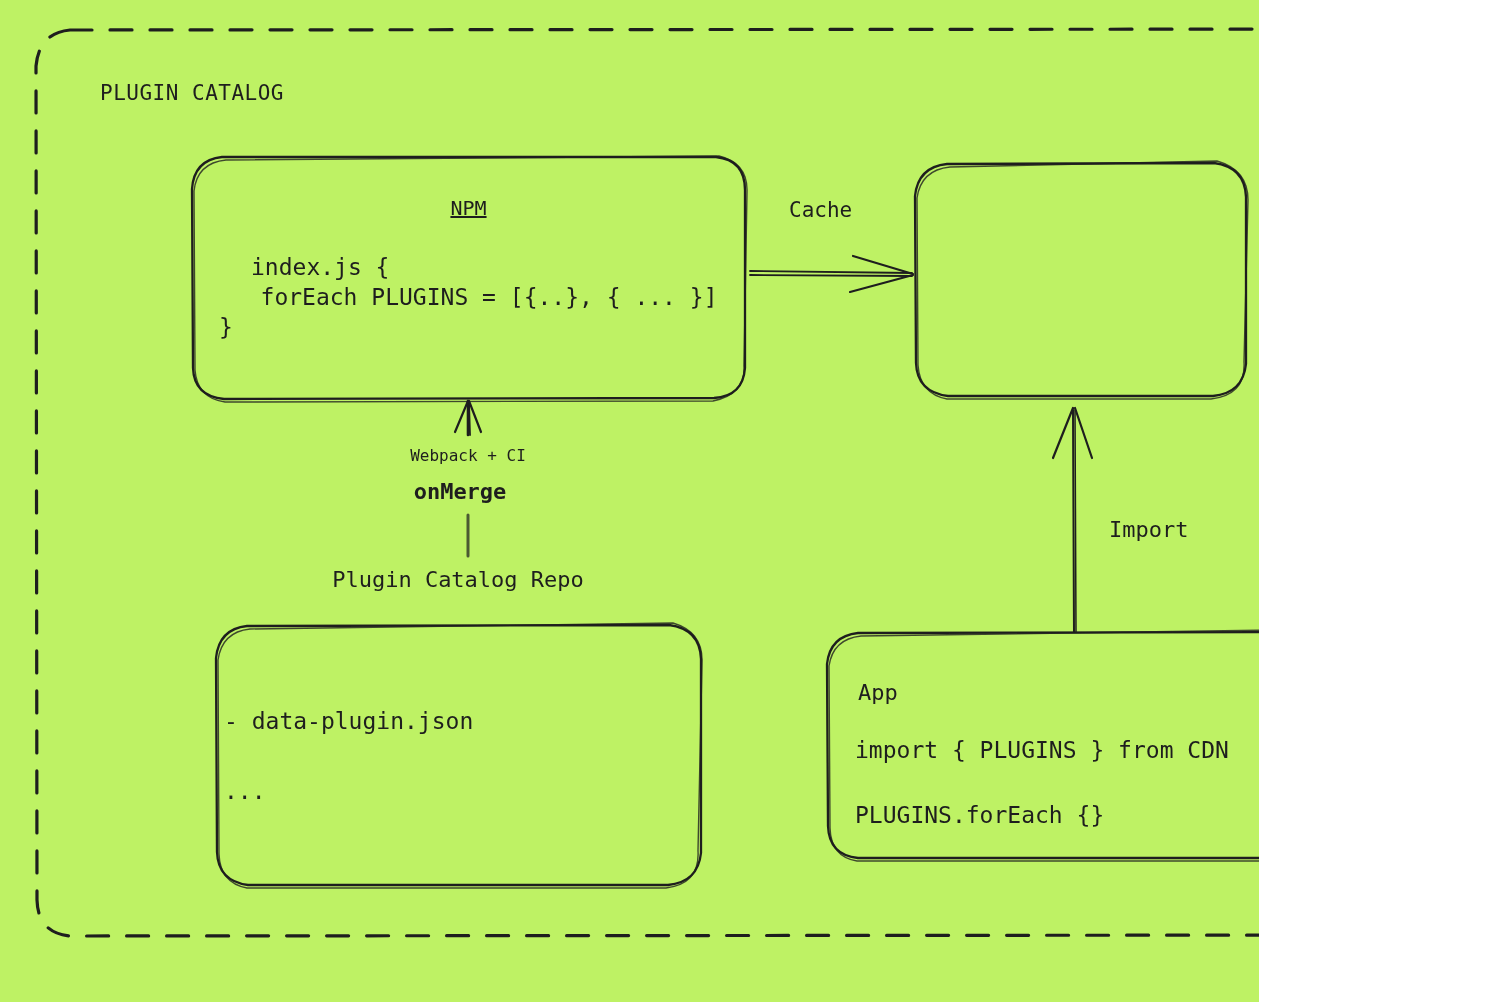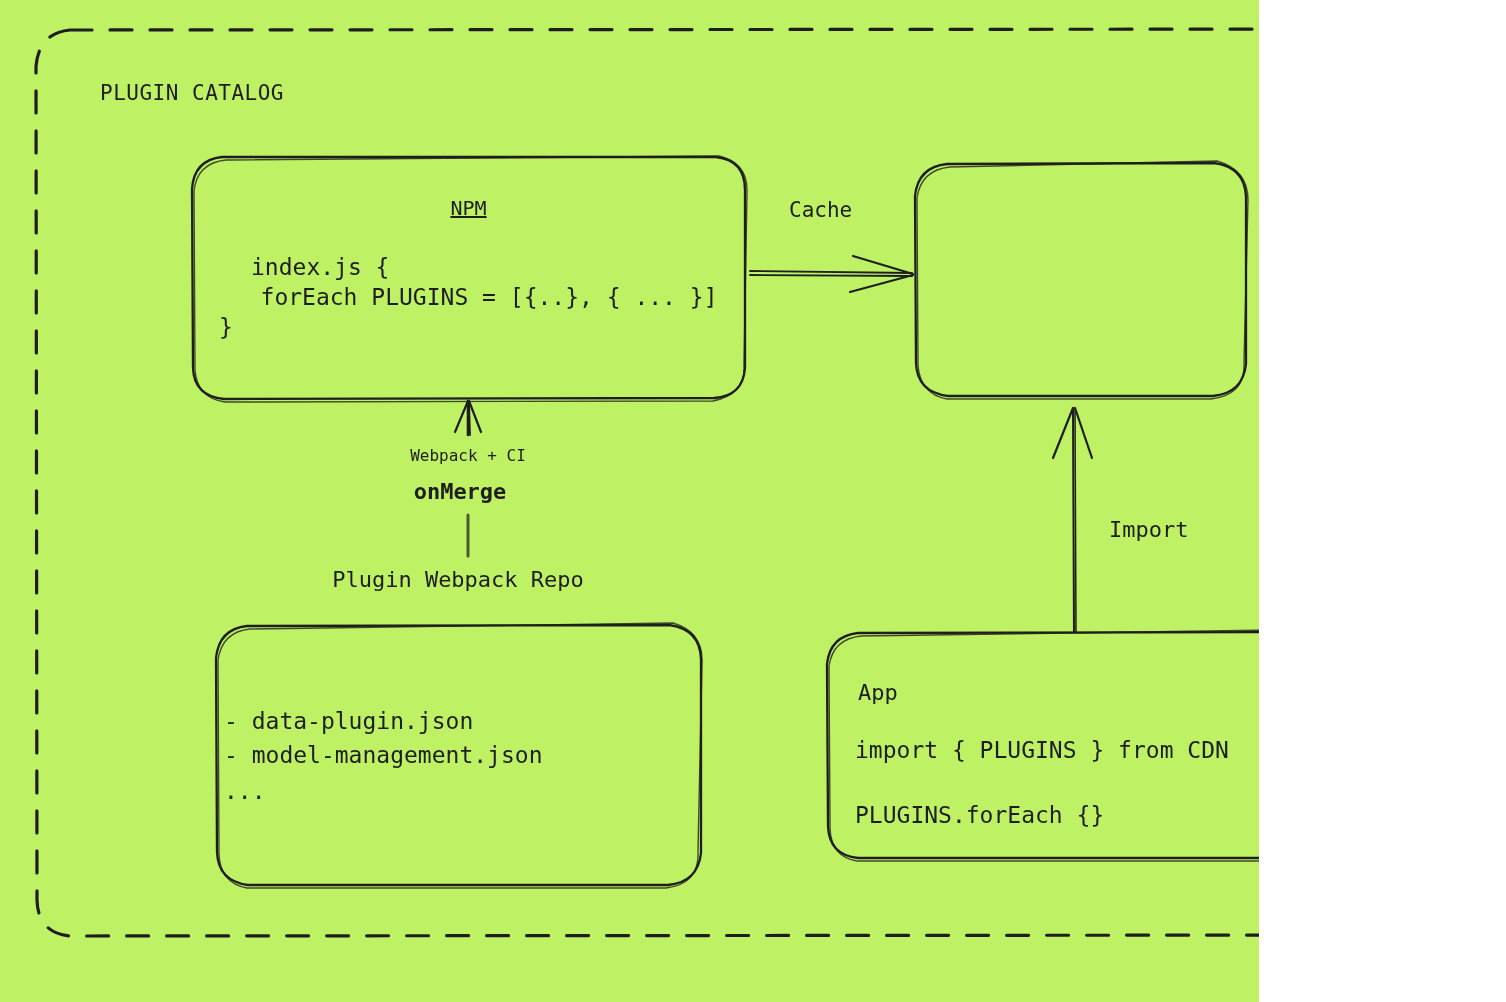--- a/index.html
+++ b/index.html
@@ -163,23 +163,22 @@
   <div class="lbl code-line" id="npm-code-0">index.js {</div>
   <div class="lbl code-line" id="npm-code-1">   forEach PLUGINS = [{..}, { ... }]</div>
   <div class="lbl code-line" id="npm-code-2">}</div>
 
 
   <div class="lbl" id="cache-label">Cache</div>
 
   <div class="lbl" id="webpack-line-0">Webpack + CI</div>
   <div class="lbl" id="webpack-line-1">onMerge</div>
 
-  <div class="lbl" id="repo-label">Plugin Webpack Repo</div>
+  <div class="lbl" id="repo-label">Plugin Catalog Repo</div>
   <div class="lbl" id="repo-file-0">- data-plugin.json</div>
-  <div class="lbl" id="repo-file-1">- model-management.json</div>
   <div class="lbl" id="repo-file-2">...</div>
 
   <div class="lbl" id="app-title">App</div>
   <div class="lbl" id="app-code-0">import { PLUGINS } from CDN</div>
   <div class="lbl" id="app-code-1">PLUGINS.forEach {}</div>
 
   <div class="lbl" id="import-label">Import</div>
 
   <div class="hit" style="left:192px; top:157px; width:553px; height:242px;"></div>
   <div class="hit" style="left:915px; top:163px; width:331px; height:233px;"></div>

